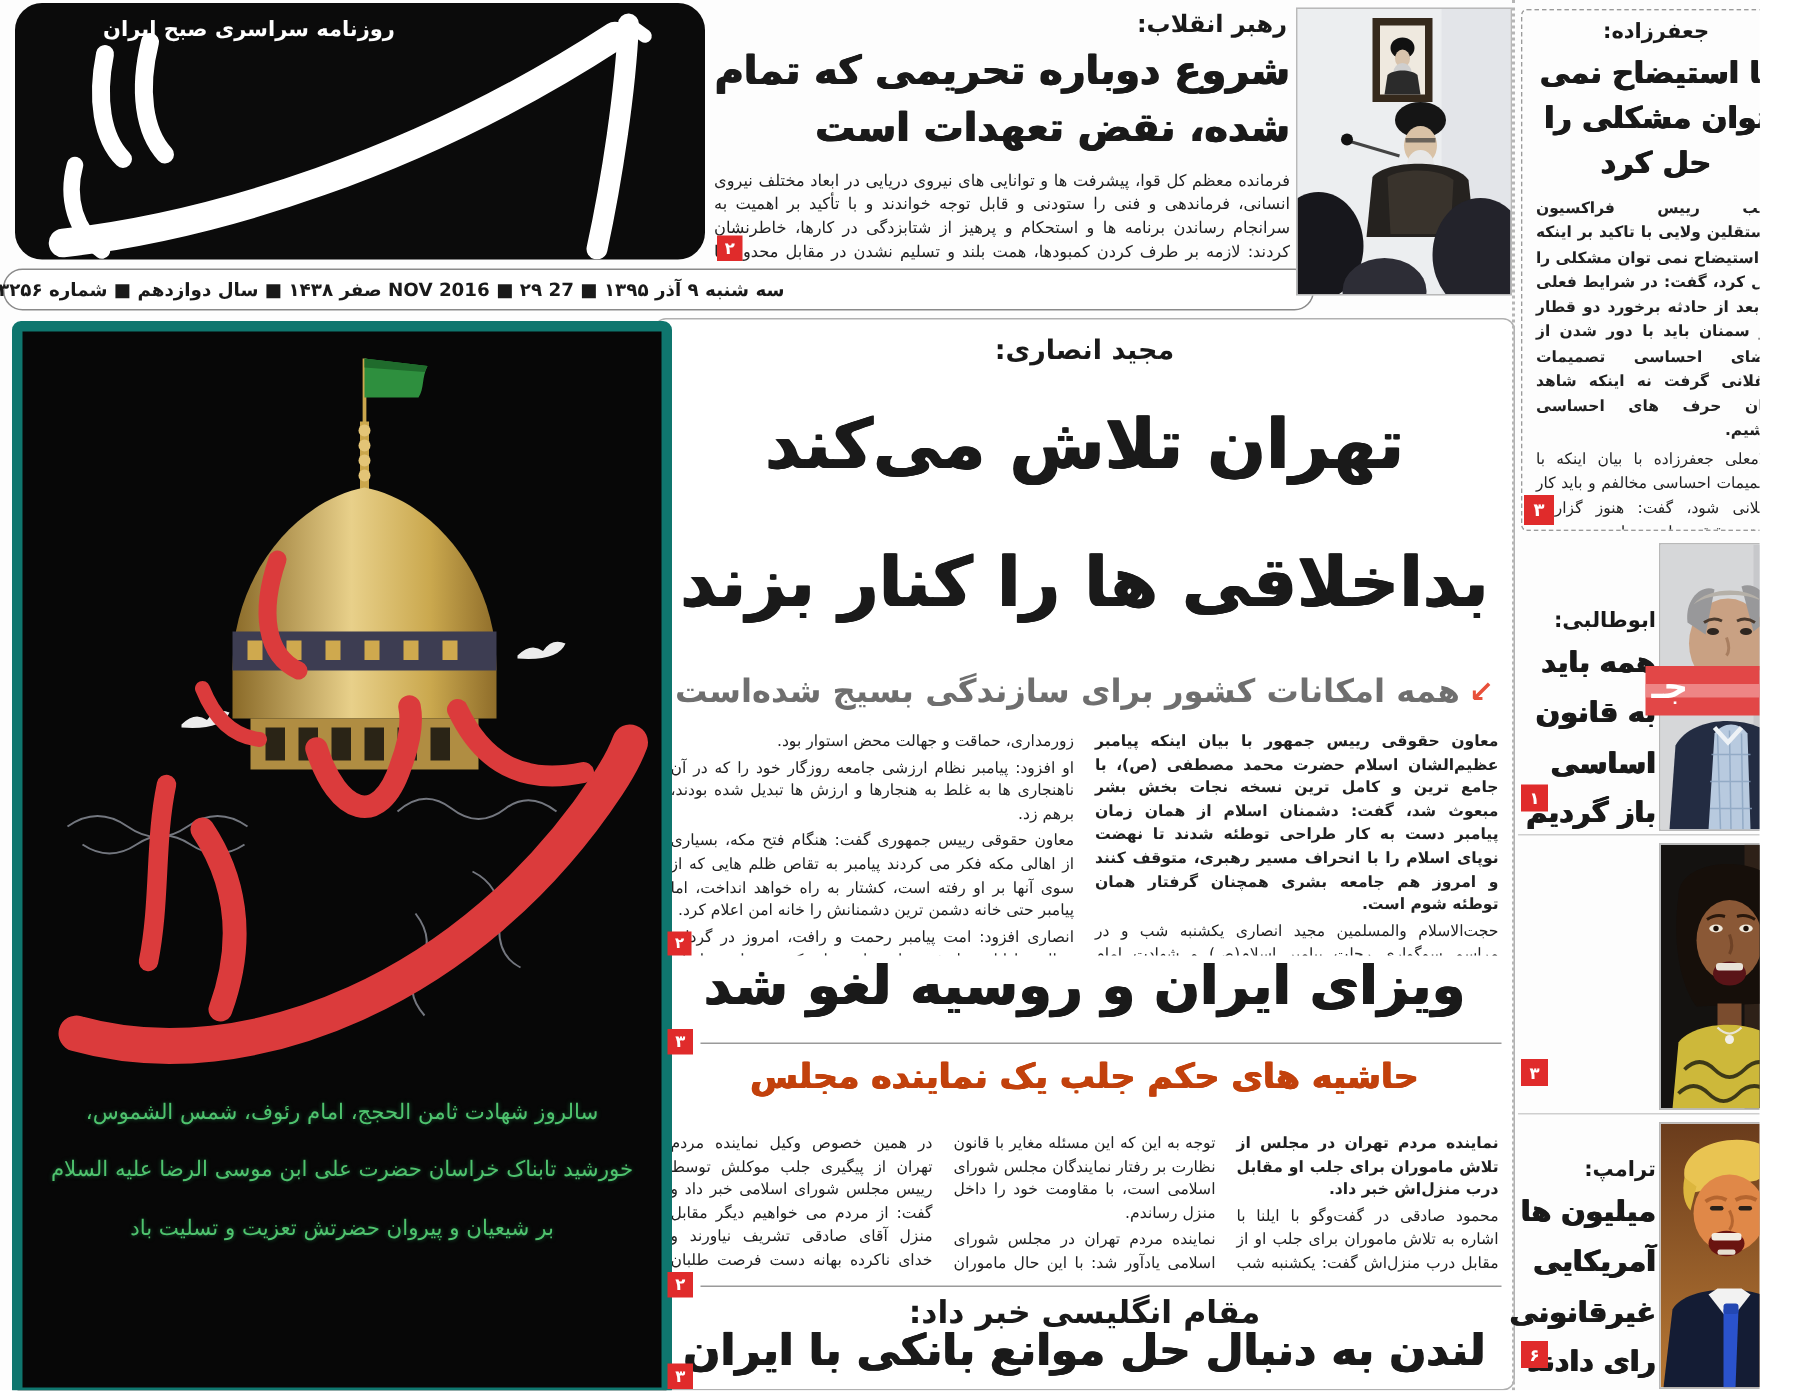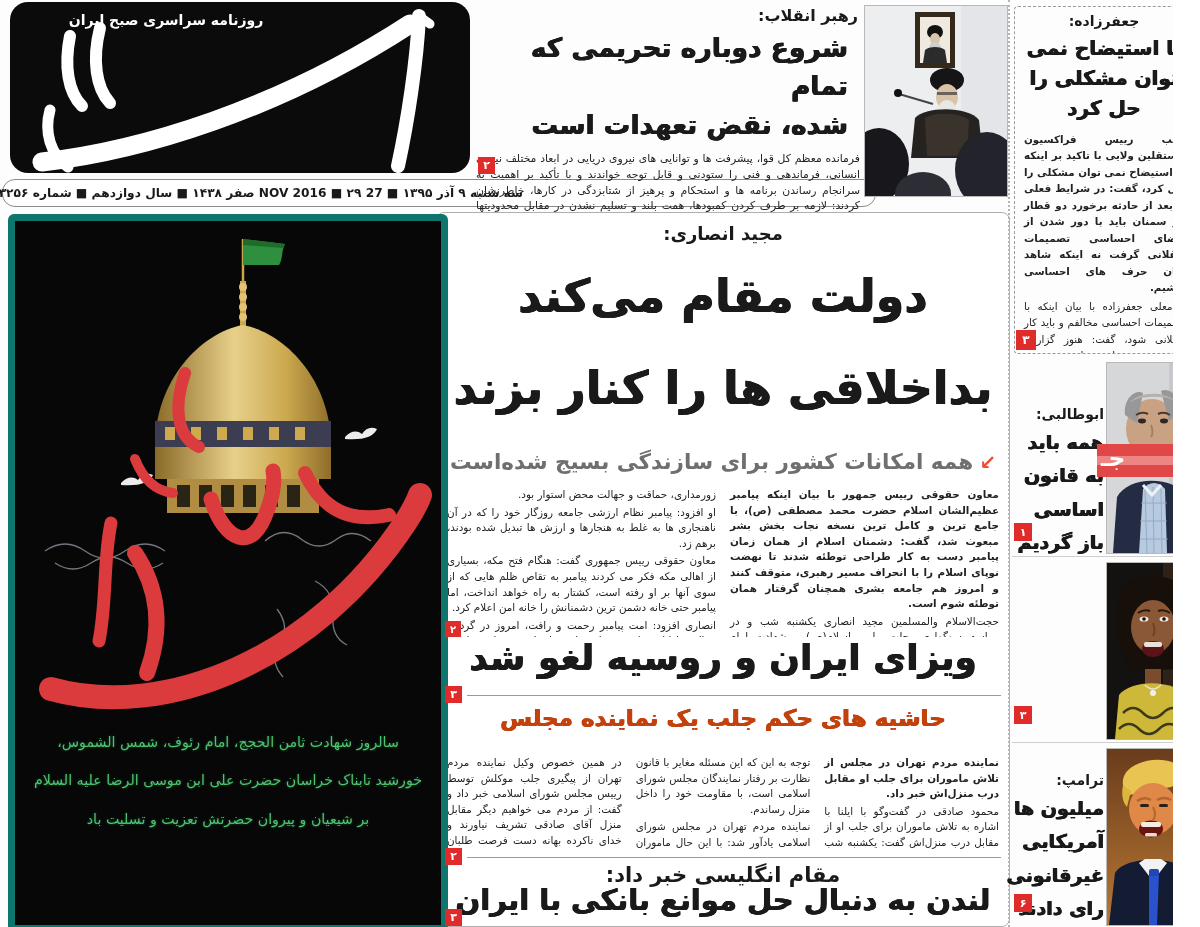--- a/index.html
+++ b/index.html
@@ -10,21 +10,21 @@
   .heavy{font-weight:bold;text-shadow:0.5px 0 0 currentColor,-0.5px 0 0 currentColor;}
   
   .masthead{left:10px;top:2px;width:460px;height:171px;background:#0b0b0b;border-radius:18px;overflow:hidden;}
   .tagline{left:58px;top:10px;width:196px;color:#fff;font-size:14px;font-weight:bold;text-align:center;}
   .datebar{left:2px;top:179px;width:872px;height:26px;border:1px solid #8a8a8a;border-radius:13px;background:#fff;}
   .datebar .txt{position:absolute;left:4px;top:0;width:516px;height:26px;line-height:26px;
                 font-size:12.2px;font-weight:bold;text-align:center;white-space:nowrap;}
   
   .topstory{left:476px;top:4px;width:384px;height:200px;text-align:right;}
   .ts-kicker{font-size:16px;font-weight:bold;margin:2px 2px 0 0;}
-  .ts-headline{font-size:26.5px;line-height:1.45;margin:4px 12px 0 0;}
+  .ts-headline{font-size:26.5px;line-height:1.45;margin:4px 0 0 0;}
   .ts-body{margin-top:7px;font-size:10.8px;line-height:1.45;text-align:justify;height:62px;overflow:hidden;color:#222;}
   .photo-frame{border:1px solid #b9b9b9;background:#eceef0;overflow:hidden;}
   
   .badge{position:absolute;background:#e02b2b;color:#fff;font-weight:bold;
          display:flex;align-items:center;justify-content:center;z-index:5;}
   
   .mainbox{left:436px;top:212px;width:572px;height:713px;border:1px solid #b0b0b0;border-radius:8px;background:#fff;}
   .center{text-align:center;}
   .lead-kicker{left:0;right:0;top:10px;font-size:18px;font-weight:bold;}
   .lead-line{left:0;right:0;height:90px;line-height:90px;font-size:46px;letter-spacing:-1px;white-space:nowrap;}
@@ -116,21 +116,21 @@
       <line x1="34" y1="88" x2="68" y2="98" stroke="#444" stroke-width="2"></line>
       <circle cx="33" cy="87" r="4" fill="#111"></circle>
       <ellipse cx="14" cy="158" rx="30" ry="36" fill="#17171c"></ellipse>
       <ellipse cx="122" cy="164" rx="32" ry="38" fill="#23232b"></ellipse>
       <ellipse cx="58" cy="188" rx="28" ry="22" fill="#2d2d36"></ellipse>
     </svg>
   </div>
 
   <div class="abs mainbox">
     <div class="abs lead-kicker center rtl" style="left:0;right:0;">مجید انصاری:</div>
-    <div class="abs lead-line heavy center rtl" style="top:38px;">دولت مقام می‌کند</div>
+    <div class="abs lead-line heavy center rtl" style="top:38px;">تهران تلاش می‌کند</div>
     <div class="abs lead-line heavy center rtl" style="top:130px;">بداخلاقی ها را کنار بزند</div>
     <div class="abs lead-sub center rtl">
       <span class="arrow">↙</span><span>همه امکانات کشور برای سازندگی بسیج شده‌است</span>
     </div>
     <div class="abs cols lead-cols rtl">
       <div>
         <p class="b">معاون حقوقی رییس جمهور با بیان اینکه پیامبر عظیم‌الشان اسلام حضرت محمد مصطفی (ص)، با جامع ترین و کامل ترین نسخه نجات بخش بشر مبعوث شد، گفت: دشمنان اسلام از همان زمان پیامبر دست به کار طراحی توطئه شدند تا نهضت نوپای اسلام را با انحراف مسیر رهبری، متوقف کنند و امروز هم جامعه بشری همچنان گرفتار همان توطئه شوم است.</p>
         <p>حجت‌الاسلام والمسلمین مجید انصاری یکشنبه شب و در مراسم سوگواری رحلت پیامبر اسلام(ص) و شهادت امام حسن(ع) در مسجد احمدیه نارمک با تشریح وضعیت عربستان هنگام بعثت پیامبر اسلام(ص) گفت: در جامعه عربستان آن روز سقوط اخلاقی تا آنجا پیش رفته بود که روابط حاکم بر افراد، مبتنی بر رذایل اخلاقی و ضد ارزشهای چون قبیله پرستی، خودپرستی،</p>
       </div>
       <div>

